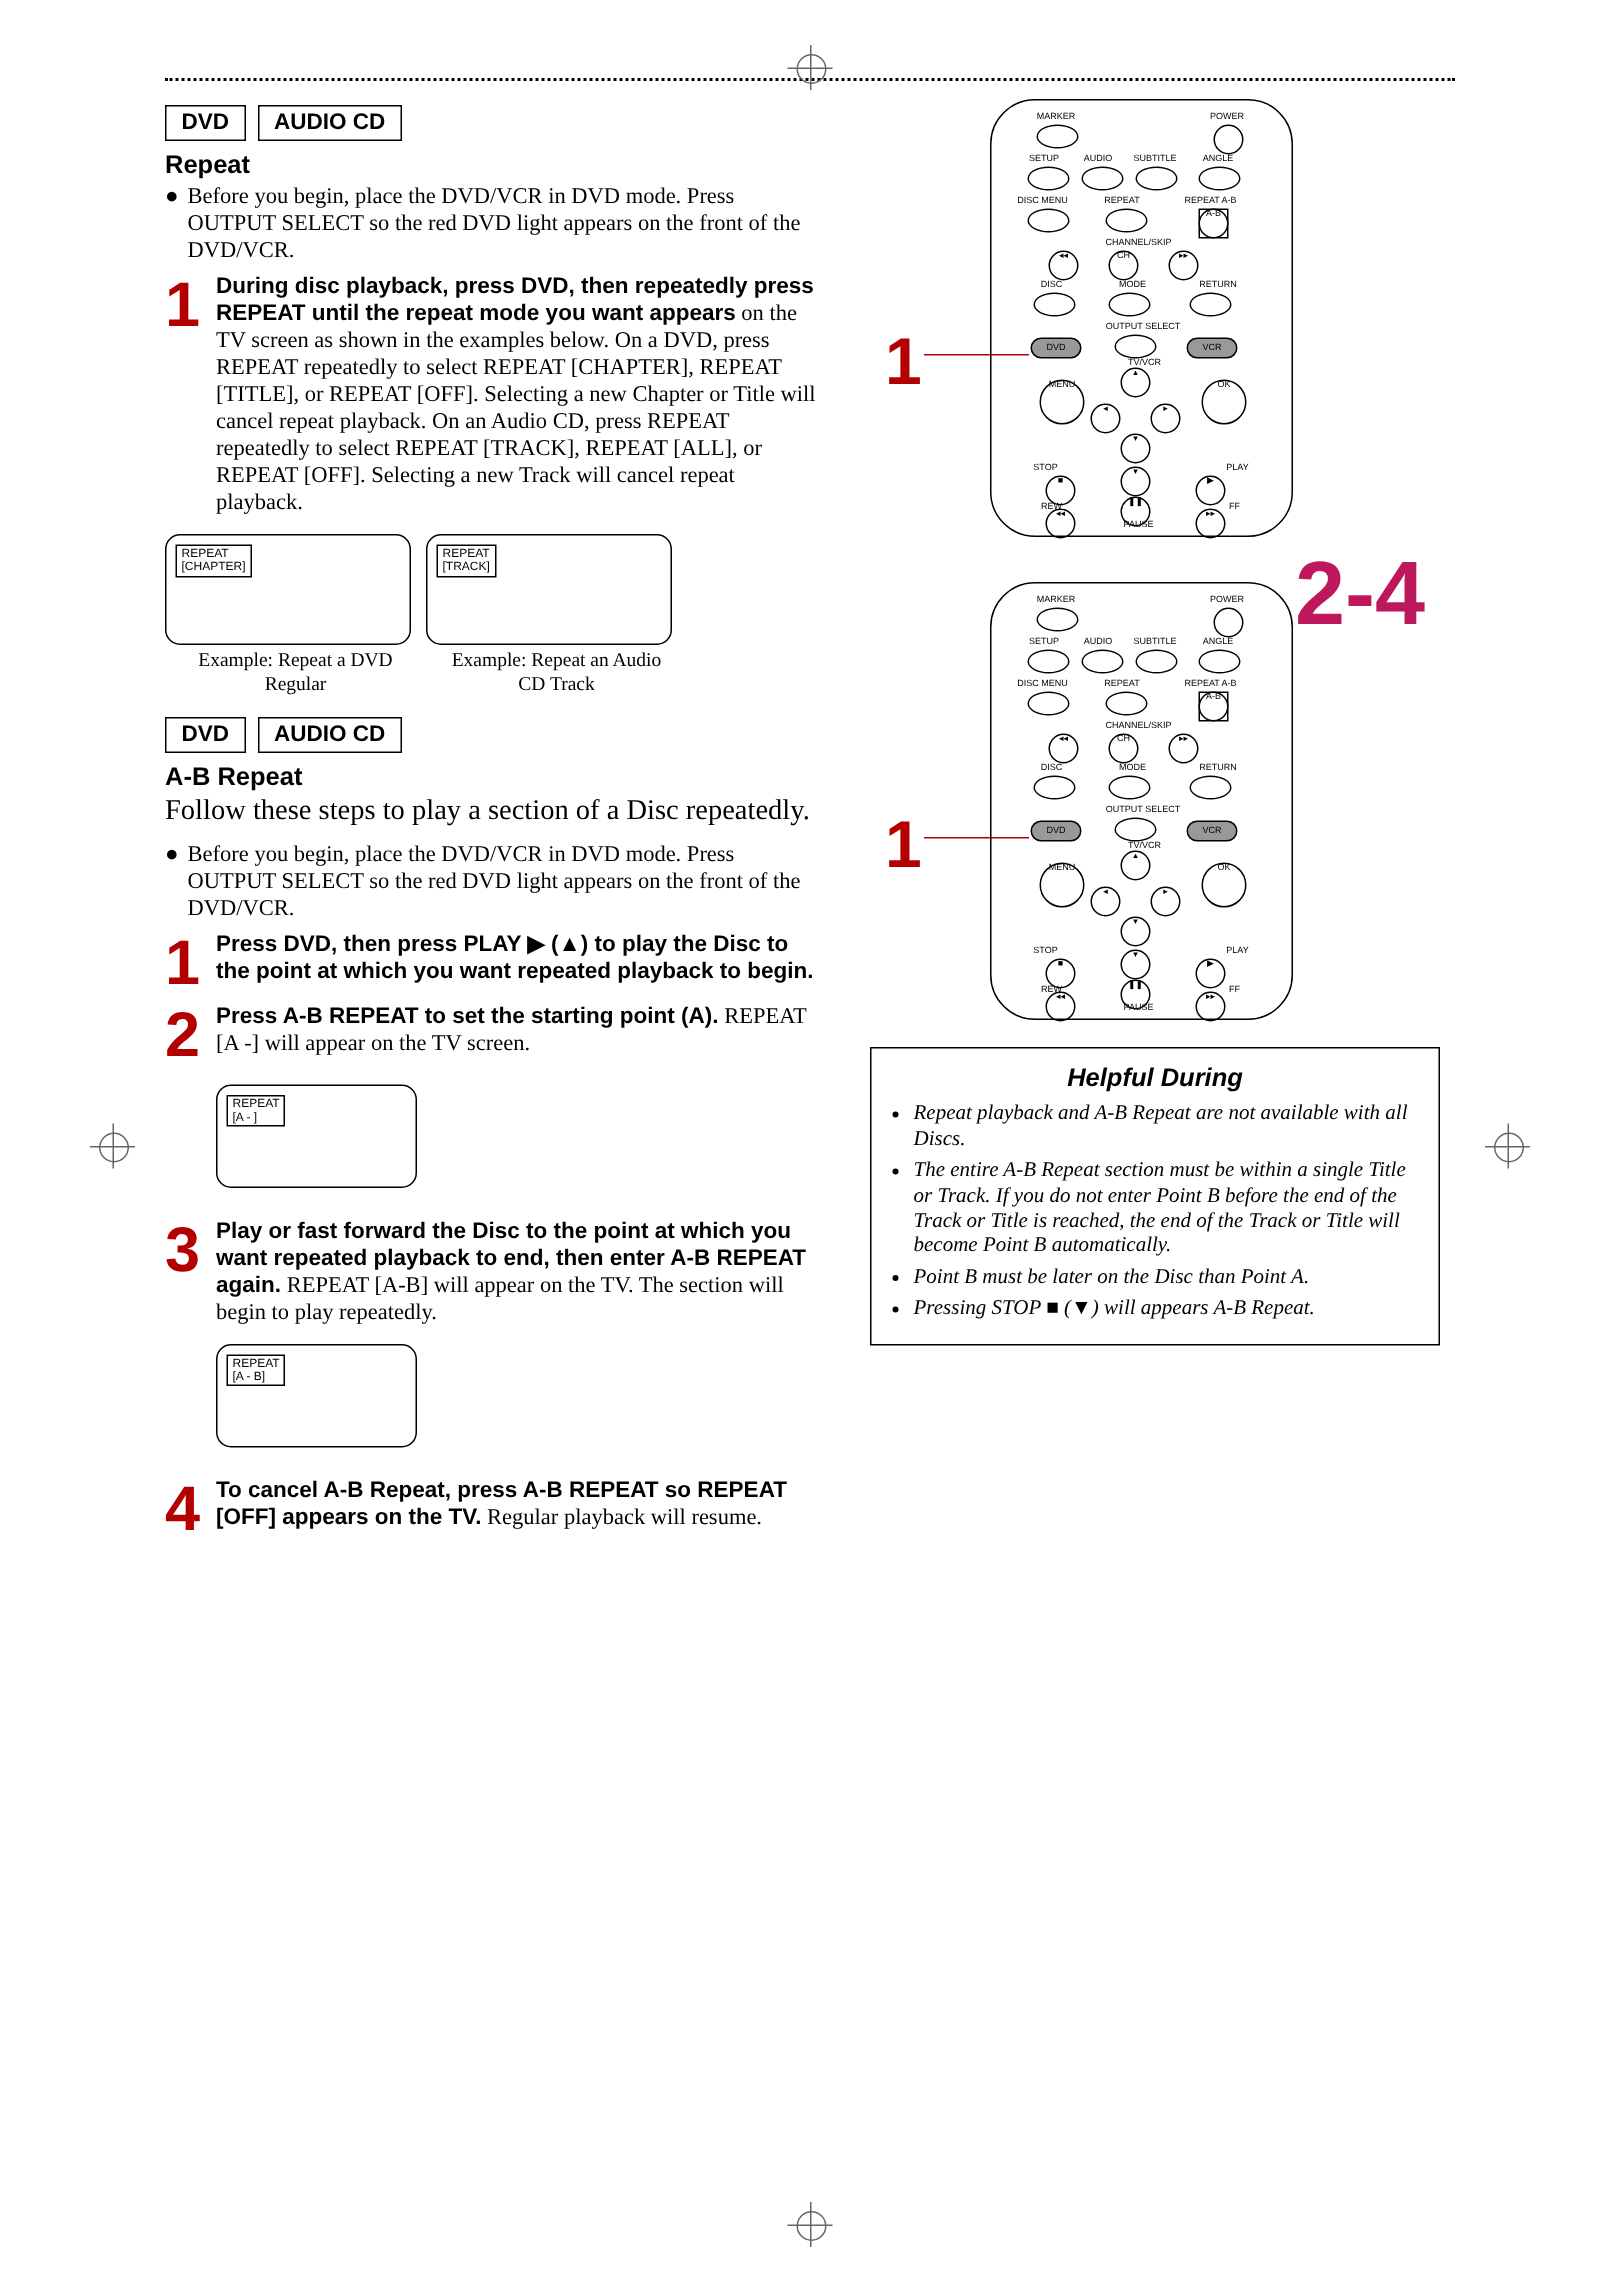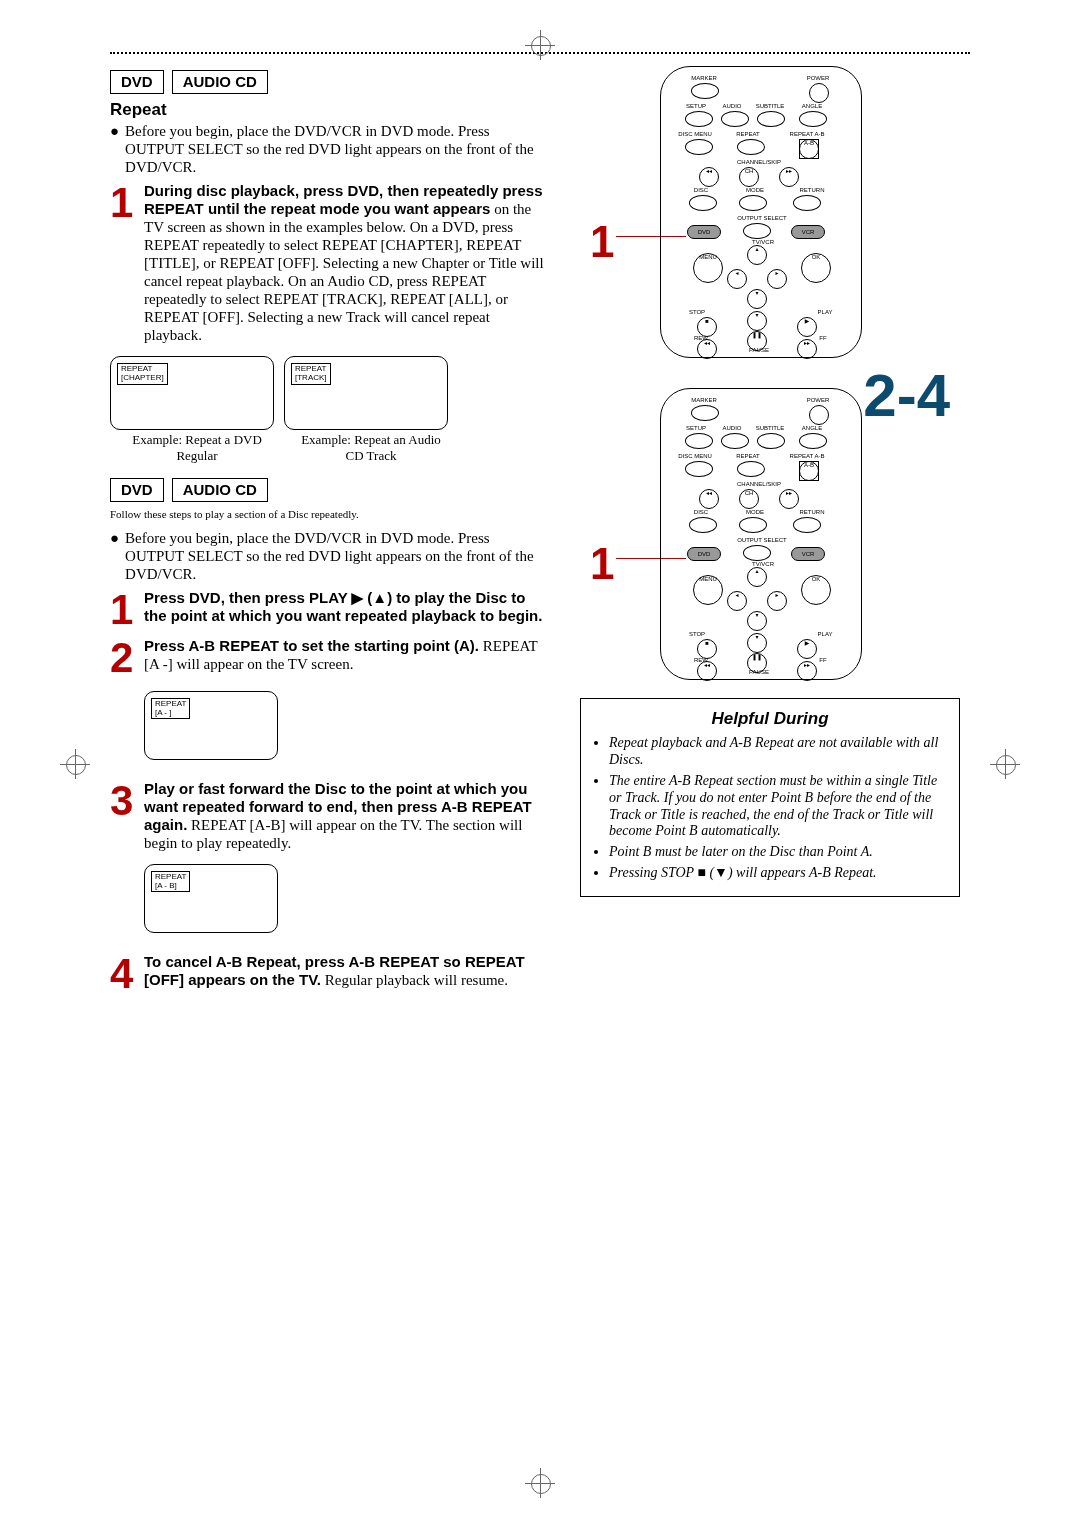--- a/index.html
+++ b/index.html
@@ -35,21 +35,21 @@
   }
   .left{width:440px}
   .right{width:380px;position:relative}
   .modebar{margin:4px 0 6px 0}
   .modebox{
     display:inline-block;border:1.5px solid #000;
     font-family:Arial,sans-serif;font-weight:bold;
     font-size:15px;padding:2px 10px;margin-right:4px;
   }
   .sect{font-family:Arial,sans-serif;font-weight:bold;font-size:17px;margin:2px 0}
-  .para{font-size:11px;margin:2px 0 8px 14px}
+  .para{font-size:19px;margin:2px 0 8px 14px}
   .bullet{display:flex;font-size:15px;margin:2px 0 6px 0}
   .bullet .d{margin-right:6px}
   .stepwrap{display:flex;margin:6px 0}
   .bignum{
     font-family:Arial,sans-serif;font-weight:bold;
     font-size:42px;color:#b30000;line-height:1;
     width:34px;flex-shrink:0;
   }
   .steptxt{font-size:15px}
   .steptxt b{font-family:Arial,sans-serif}
@@ -97,21 +97,21 @@
   .lbl{position:absolute;font-size:6px;text-align:center}
   .callout{
     position:absolute;font-family:Arial,sans-serif;font-weight:bold;
     font-size:44px;color:#b30000;
   }
   .calloutline{
     position:absolute;border-top:1px solid #b30000;
   }
   .bigcallout{
     position:absolute;font-family:Arial,sans-serif;font-weight:bold;
-    font-size:60px;color:#0c4a6e;right:10px;
+    font-size:60px;color:#be185d;right:10px;
   }
   .cropmark{
     position:absolute;width:30px;height:30px;
   }
   .cropmark.tc{left:50%;top:30px;transform:translateX(-50%)}
   .cropmark.bc{left:50%;bottom:30px;transform:translateX(-50%)}
   .cropmark.lc{left:60px;top:50%;transform:translateY(-50%)}
   .cropmark.rc{right:60px;top:50%;transform:translateY(-50%)}
   .cropmark:before,.cropmark:after{content:"";position:absolute;background:#666}
   .cropmark:before{left:50%;top:0;width:1px;height:100%}
@@ -170,20 +170,21 @@
             <div class="inner"><span>REPEAT</span><br><span>[TRACK]</span></div>
           </div>
           <div class="tvcap">Example: Repeat an Audio CD Track</div>
         </div>
       </div>
 
       <div class="modebar" style="margin-top:14px">
         <span class="modebox">DVD</span>
         <span class="modebox">AUDIO CD</span>
       </div>
+      <div class="sect">A-B Repeat</div>
       <div class="para" style="margin-left:0">Follow these steps to play a section of a Disc repeatedly.</div>
       <div class="bullet">
         <span class="d">●</span>
           <span>Before you begin, place the DVD/VCR in DVD mode. Press OUTPUT SELECT so the red DVD light  appears on the front of the DVD/VCR.</span>
       </div>
 
       <div class="stepwrap">
         <div class="bignum">1</div>
         <div class="steptxt"><b>Press DVD, then press PLAY ▶ (▲) to play the Disc to the point at which you want repeated playback to begin.</b></div>
       </div>
@@ -194,21 +195,21 @@
           <b>Press A-B REPEAT to set the starting point (A).</b><span> REPEAT [A -] will appear on the TV screen.</span>
         </div>
       </div>
       <div class="tvbox" style="width:120px;height:55px">
         <div class="inner"><span>REPEAT</span><br><span>[A - ]</span></div>
       </div>
 
       <div class="stepwrap" style="margin-top:18px">
         <div class="bignum">3</div>
         <div class="steptxt">
-          <b>Play or fast forward the Disc to the point at which you want repeated forward to end, then press A-B REPEAT again.</b><span> REPEAT [A-B] will appear on the TV. The section will begin to play repeatedly.</span>
+          <b>Play or fast forward the Disc to the point at which you want repeated playback to end, then enter A-B REPEAT again.</b><span> REPEAT [A-B] will appear on the TV. The section will begin to play repeatedly.</span>
         </div>
       </div>
       <div class="tvbox" style="width:120px;height:55px">
         <div class="inner"><span>REPEAT</span><br><span>[A - B]</span></div>
       </div>
 
       <div class="stepwrap" style="margin-top:18px">
         <div class="bignum">4</div>
         <div class="steptxt">
           <b>To cancel A-B Repeat, press A-B REPEAT so REPEAT [OFF] appears on the TV.</b><span> Regular playback will resume.</span>

